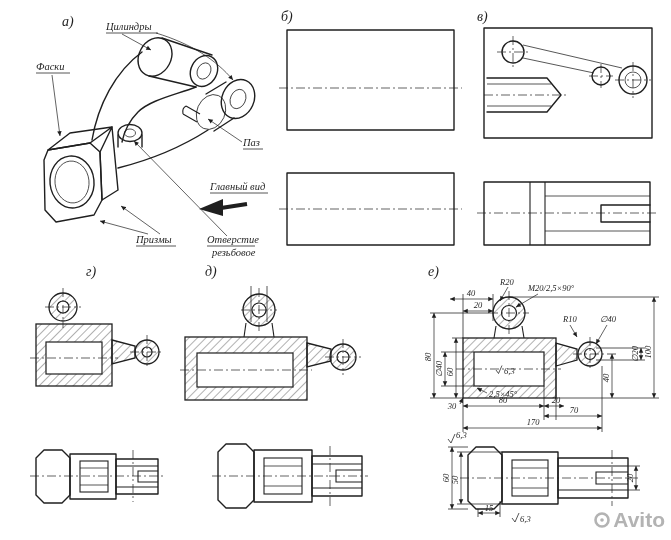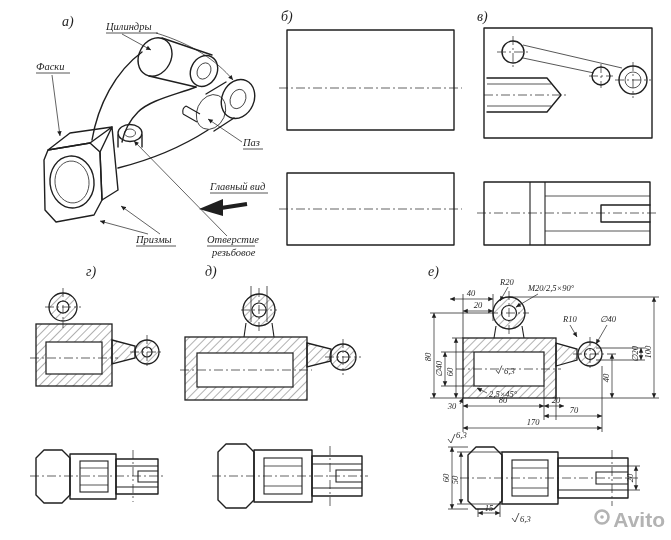--- a/index.html
+++ b/index.html
@@ -9,21 +9,21 @@
   .lbl{font-size:14px;}
   .ann{font-size:10.5px;}
   .dimt{font-size:8.5px;}
   .ln{stroke:#1f1f1f;stroke-width:1.4;fill:none;stroke-linecap:round;stroke-linejoin:round;}
   .med{stroke:#1f1f1f;stroke-width:1.1;fill:none;}
   .thin{stroke:#1f1f1f;stroke-width:0.75;fill:none;}
   .dim{stroke:#1f1f1f;stroke-width:0.7;fill:none;}
   .cl{stroke:#1f1f1f;stroke-width:0.7;fill:none;stroke-dasharray:9 3 2 3;}
   .hatched{fill:url(#hatch);stroke:#1f1f1f;stroke-width:1.3;}
   .white{fill:#ffffff;stroke:#1f1f1f;stroke-width:1.2;}
-  .watermark{position:absolute;right:6px;bottom:8px;display:flex;align-items:flex-start;gap:2px;
+  .watermark{position:absolute;right:6px;bottom:8px;display:flex;align-items:center;gap:2px;
              color:#b3b3b3;font-family:"Liberation Sans", sans-serif;font-size:21px;font-weight:600;}
 </style>
 </head>
 <body>
 
 <div class="stage">
 <svg width="671" height="540" viewBox="0 0 671 540" xmlns="http://www.w3.org/2000/svg">
   <defs>
     <pattern id="hatch" width="6" height="6" patternUnits="userSpaceOnUse" patternTransform="rotate(45)">
       <line x1="0" y1="0" x2="0" y2="6" stroke="#1f1f1f" stroke-width="0.7"></line>

